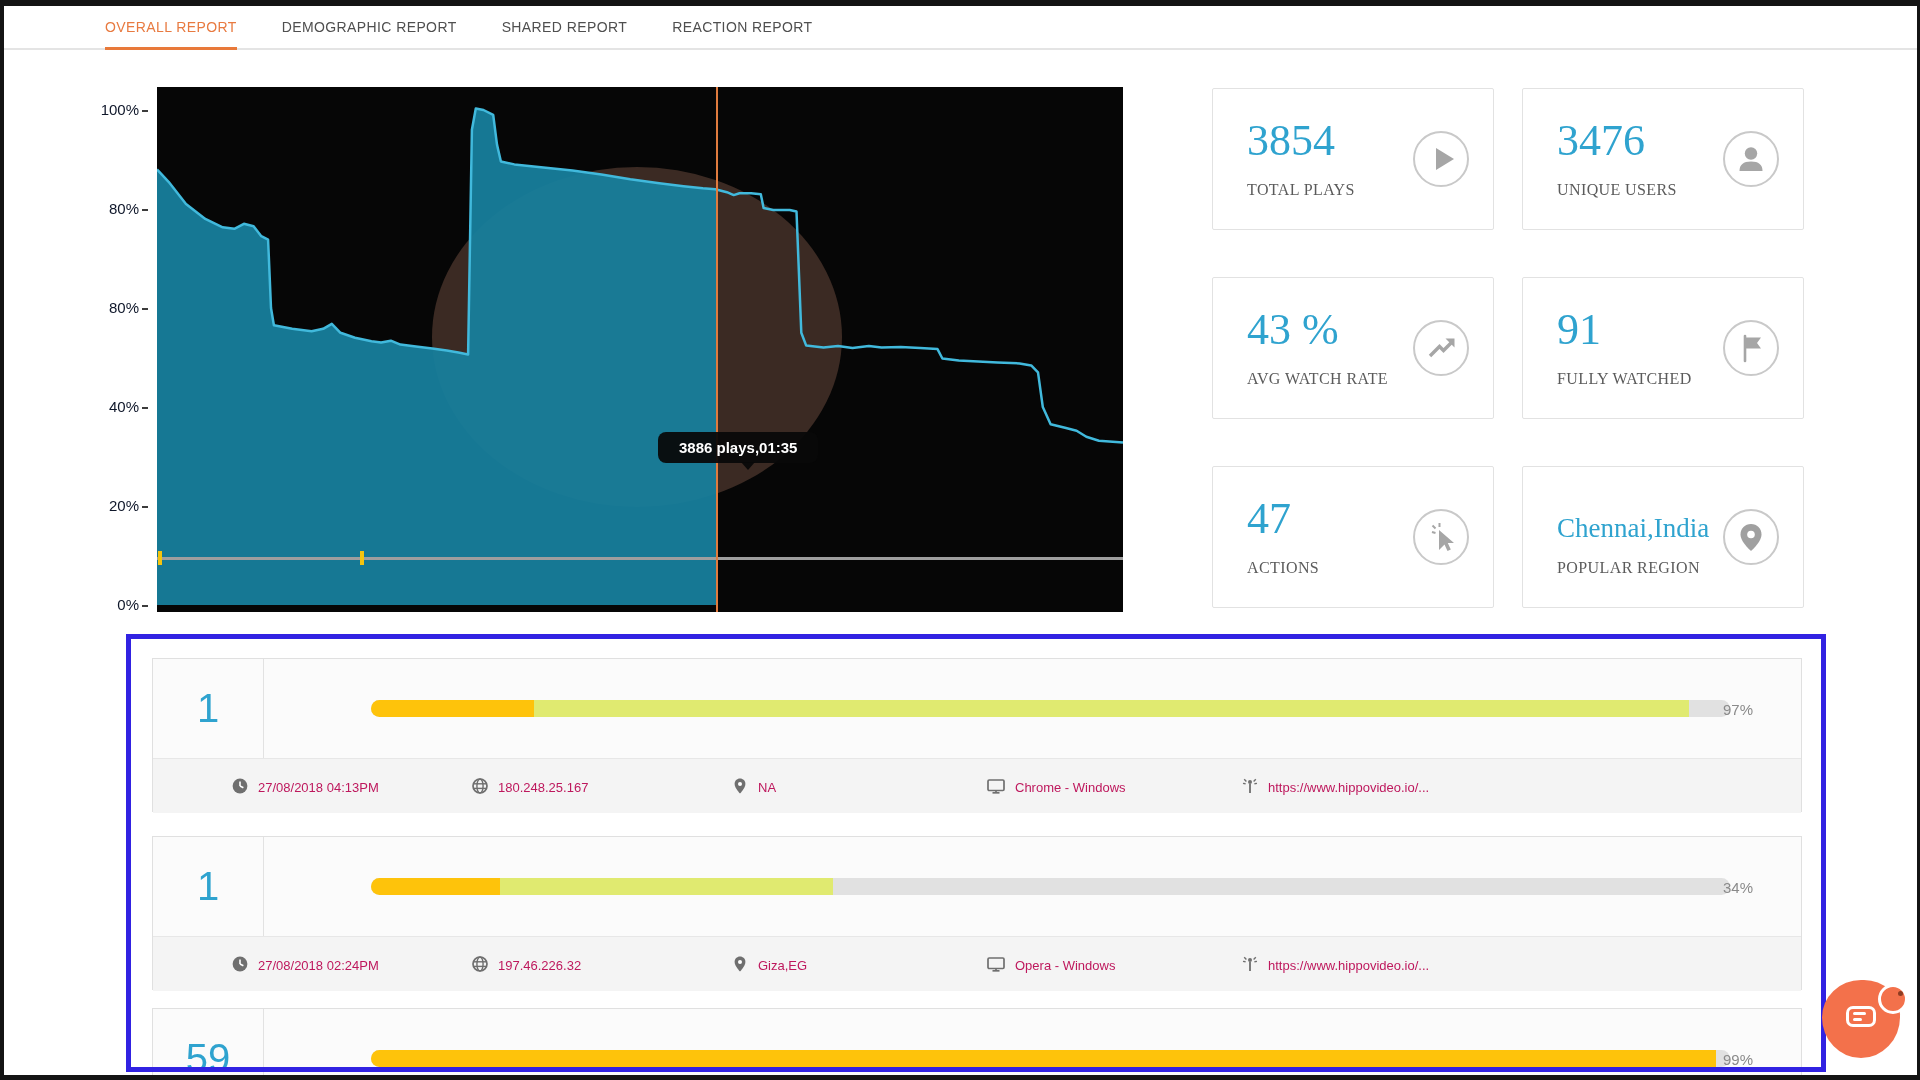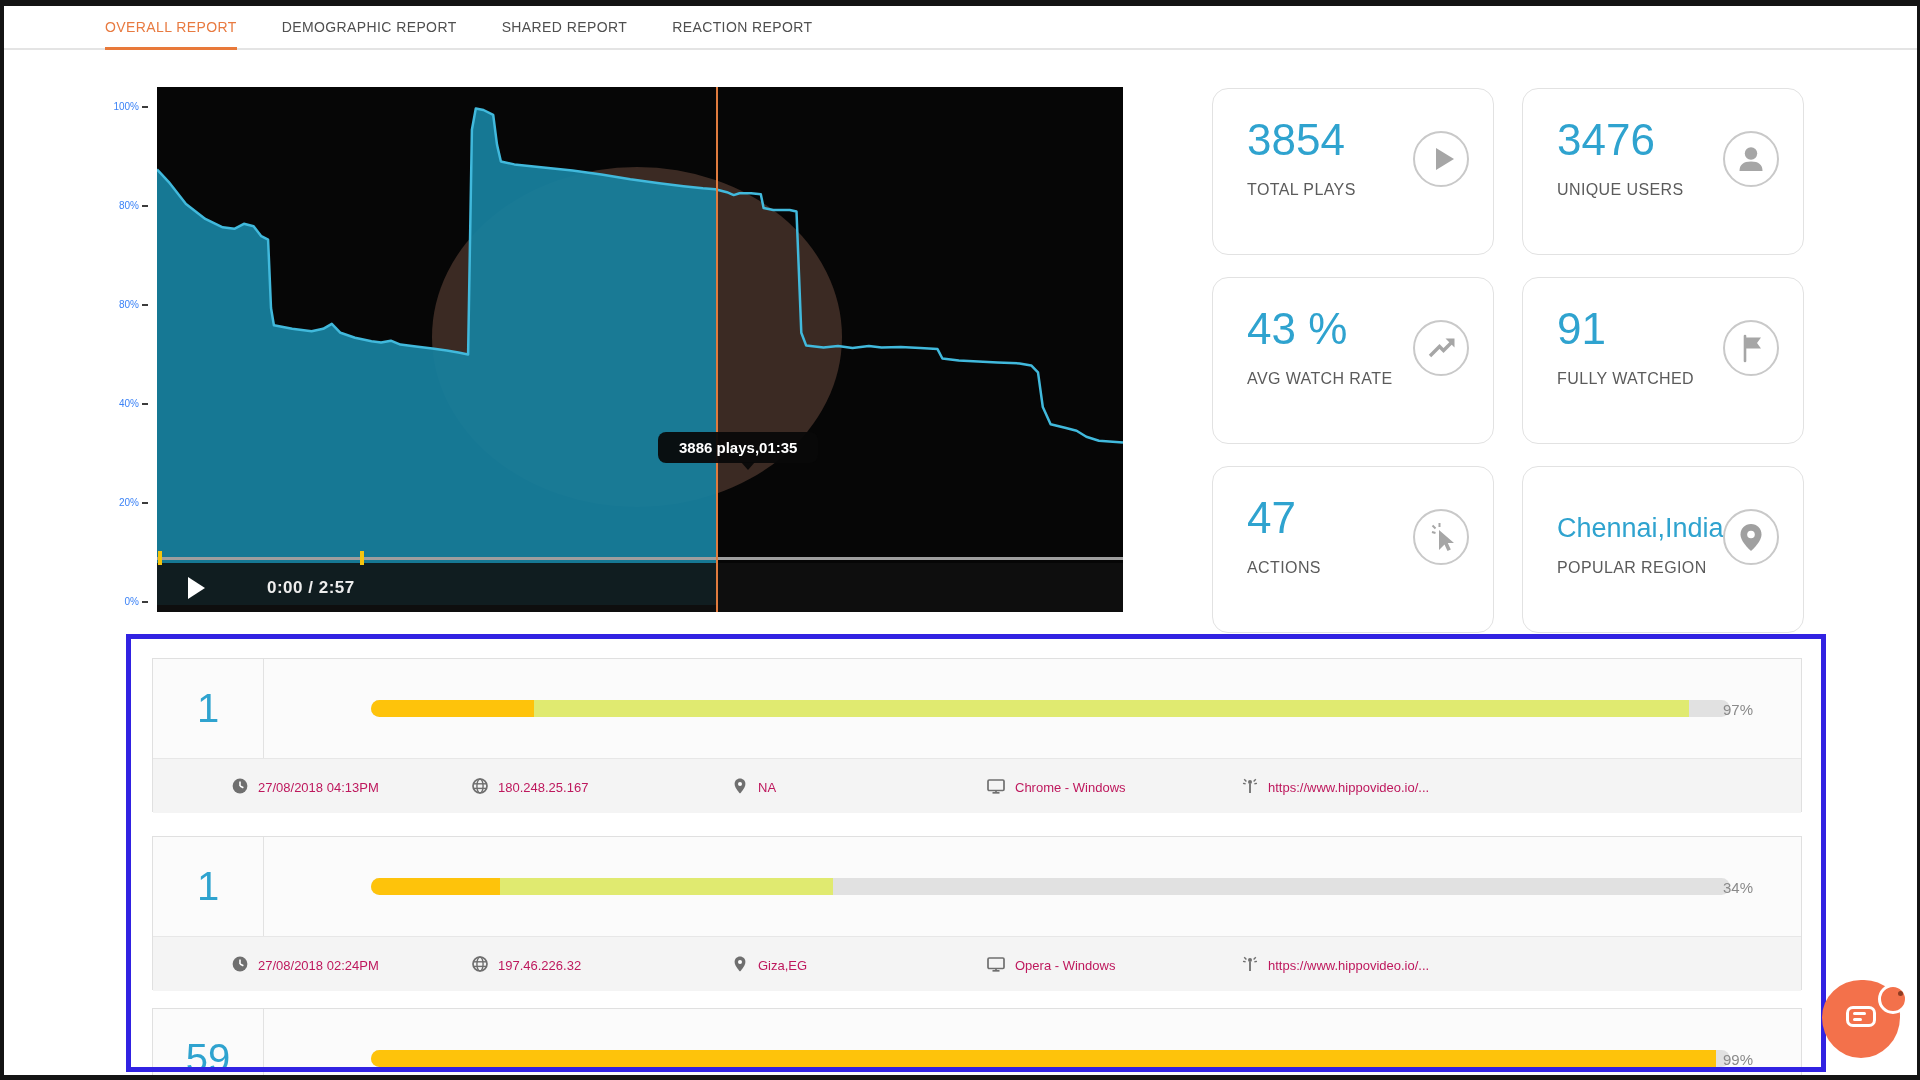--- a/index.html
+++ b/index.html
@@ -23,21 +23,21 @@
   }
   .tab{
     display:flex;align-items:center;font-size:14px;color:#4f4f4f;
     letter-spacing:.4px;cursor:pointer;border-bottom:3px solid transparent;
     margin-bottom:-2px;white-space:nowrap;
   }
   .tab.active{color:#e87a40;border-bottom-color:#e8793a;}
 
   
   .yaxis-label{
-    position:absolute;width:52px;text-align:right;font-size:10px;color:#3b82f6;
+    position:absolute;width:52px;text-align:right;font-size:15px;color:#0f172a;
   }
   .yaxis-label .tick{display:inline-block;width:6px;height:2px;background:#3c3c3c;vertical-align:middle;margin-left:3px;}
   .video{
     position:absolute;left:157px;top:87px;width:966px;height:525px;
     background:#060606;overflow:hidden;cursor:pointer;
   }
   .video svg.engagement{position:absolute;left:0;top:0;}
   .playhead{position:absolute;top:0;width:2px;height:525px;background:#e07b3e;z-index:5;}
   .chart-tooltip{
     position:absolute;z-index:6;background:rgba(8,8,8,.94);color:#fff;
@@ -54,22 +54,22 @@
     position:absolute;left:0;top:476px;width:966px;height:49px;
     background:rgba(16,16,16,.88);z-index:4;display:flex;align-items:center;
   }
   .play-btn{margin-left:31px;width:0;height:0;cursor:pointer;
     border-left:17px solid #fff;border-top:11px solid transparent;border-bottom:11px solid transparent;}
   .time-label{margin-left:62px;color:#ededed;font-size:17px;font-weight:bold;letter-spacing:.5px;}
 
   
   .stats{position:absolute;left:1212px;top:88px;width:592px;}
   .stat-card{
-    position:absolute;width:282px;height:167px;background:#fff;
-    border:1px solid #e2e2e2;border-radius:16px;box-sizing:border-box;
+    position:absolute;width:282px;height:142px;background:#fff;
+    border:1px solid #e2e2e2;border-radius:2px;box-sizing:border-box;font-family:Liberation Serif, serif;
   }
   .stat-value{position:absolute;left:34px;top:26px;font-size:44px;color:#2fa3cf;}
   .stat-value.small{font-size:27px;top:46px;}
   .stat-label{position:absolute;left:34px;top:92px;font-size:16px;color:#5b5b5b;letter-spacing:.4px;}
   .stat-icon{
     position:absolute;right:24px;top:42px;width:56px;height:56px;border-radius:50%;
     border:2px solid #c9c9c9;box-sizing:border-box;
   }
   .stat-icon svg{position:absolute;left:-2px;top:-2px;}
 
@@ -152,24 +152,20 @@
     <rect x="0" y="0" width="966" height="526" fill="#060606"></rect>
     <ellipse cx="480" cy="250" rx="205" ry="170" fill="#3b2a23"></ellipse>
     <path id="area-path" fill="#177e9c" fill-opacity="0.95" d="M0 518 L0.0 82.4 L11.6 94.8 L29.0 117.0 L48.3 131.9 L65.7 140.3 L77.3 141.8 L86.9 136.8 L96.6 139.3 L104.3 149.2 L111.1 152.7 L114.0 221.0 L116.9 238.3 L135.2 241.8 L154.6 244.3 L166.2 241.8 L174.8 236.8 L183.5 245.8 L198.0 250.7 L214.5 254.2 L224.1 255.6 L233.8 253.7 L243.4 257.6 L258.9 259.6 L275.3 261.6 L289.8 263.6 L301.4 265.5 L311.1 267.5 L314.9 42.8 L318.8 21.5 L326.5 23.0 L336.2 27.9 L340.0 57.6 L343.9 74.5 L357.4 77.4 L386.4 80.4 L415.4 83.4 L444.4 87.4 L473.3 92.3 L502.3 96.3 L526.5 99.2 L545.8 101.2 L558.3 102.2 L560.3 102.7 L560.3 518 Z"></path>
     <path id="line-path" fill="none" stroke="#41b9dc" stroke-width="2.5" stroke-linejoin="round" d="M0.0 82.4 L11.6 94.8 L29.0 117.0 L48.3 131.9 L65.7 140.3 L77.3 141.8 L86.9 136.8 L96.6 139.3 L104.3 149.2 L111.1 152.7 L114.0 221.0 L116.9 238.3 L135.2 241.8 L154.6 244.3 L166.2 241.8 L174.8 236.8 L183.5 245.8 L198.0 250.7 L214.5 254.2 L224.1 255.6 L233.8 253.7 L243.4 257.6 L258.9 259.6 L275.3 261.6 L289.8 263.6 L301.4 265.5 L311.1 267.5 L314.9 42.8 L318.8 21.5 L326.5 23.0 L336.2 27.9 L340.0 57.6 L343.9 74.5 L357.4 77.4 L386.4 80.4 L415.4 83.4 L444.4 87.4 L473.3 92.3 L502.3 96.3 L526.5 99.2 L545.8 101.2 L558.3 102.2 L569.9 105.2 L576.7 108.1 L582.5 106.2 L594.1 106.2 L603.8 107.2 L606.6 121.0 L616.3 123.0 L632.7 123.0 L639.5 124.5 L644.3 245.8 L649.2 258.6 L666.5 260.6 L681.0 259.1 L695.5 261.1 L711.9 259.1 L724.5 260.6 L743.8 260.1 L763.1 261.1 L780.5 262.1 L785.4 271.5 L801.8 273.5 L821.1 274.5 L840.4 275.5 L862.6 276.4 L874.2 278.4 L881.0 285.4 L885.8 320.0 L893.6 337.3 L908.0 340.8 L919.6 343.8 L929.3 349.7 L941.9 353.7 L966.0 355.6"></path>
   </svg>
   <div class="playhead" id="playhead" style="left: 559px;"></div>
   <div class="chart-tooltip" style="left:501px;top:345px;">3886 plays,01:35</div>
   <div class="seekbar"></div>
   <div class="seek-marker" id="marker0" style="left: 1px;"></div>
   <div class="seek-marker" id="marker1" style="left: 203px;"></div>
-  <div class="controls">
-    <div class="play-btn"></div>
-    <div class="time-label">0:00 / 2:57</div>
-  </div>
 </div>
 
 <div class="stats">
   <div class="stat-card" style="left:0;top:0;">
     <div class="stat-value">3854</div>
     <div class="stat-label">TOTAL PLAYS</div>
     <div class="stat-icon">
       <svg width="56" height="56">
           <polygon points="23,17 41,28 23,39" fill="#a6a6a6"></polygon>
         </svg>

